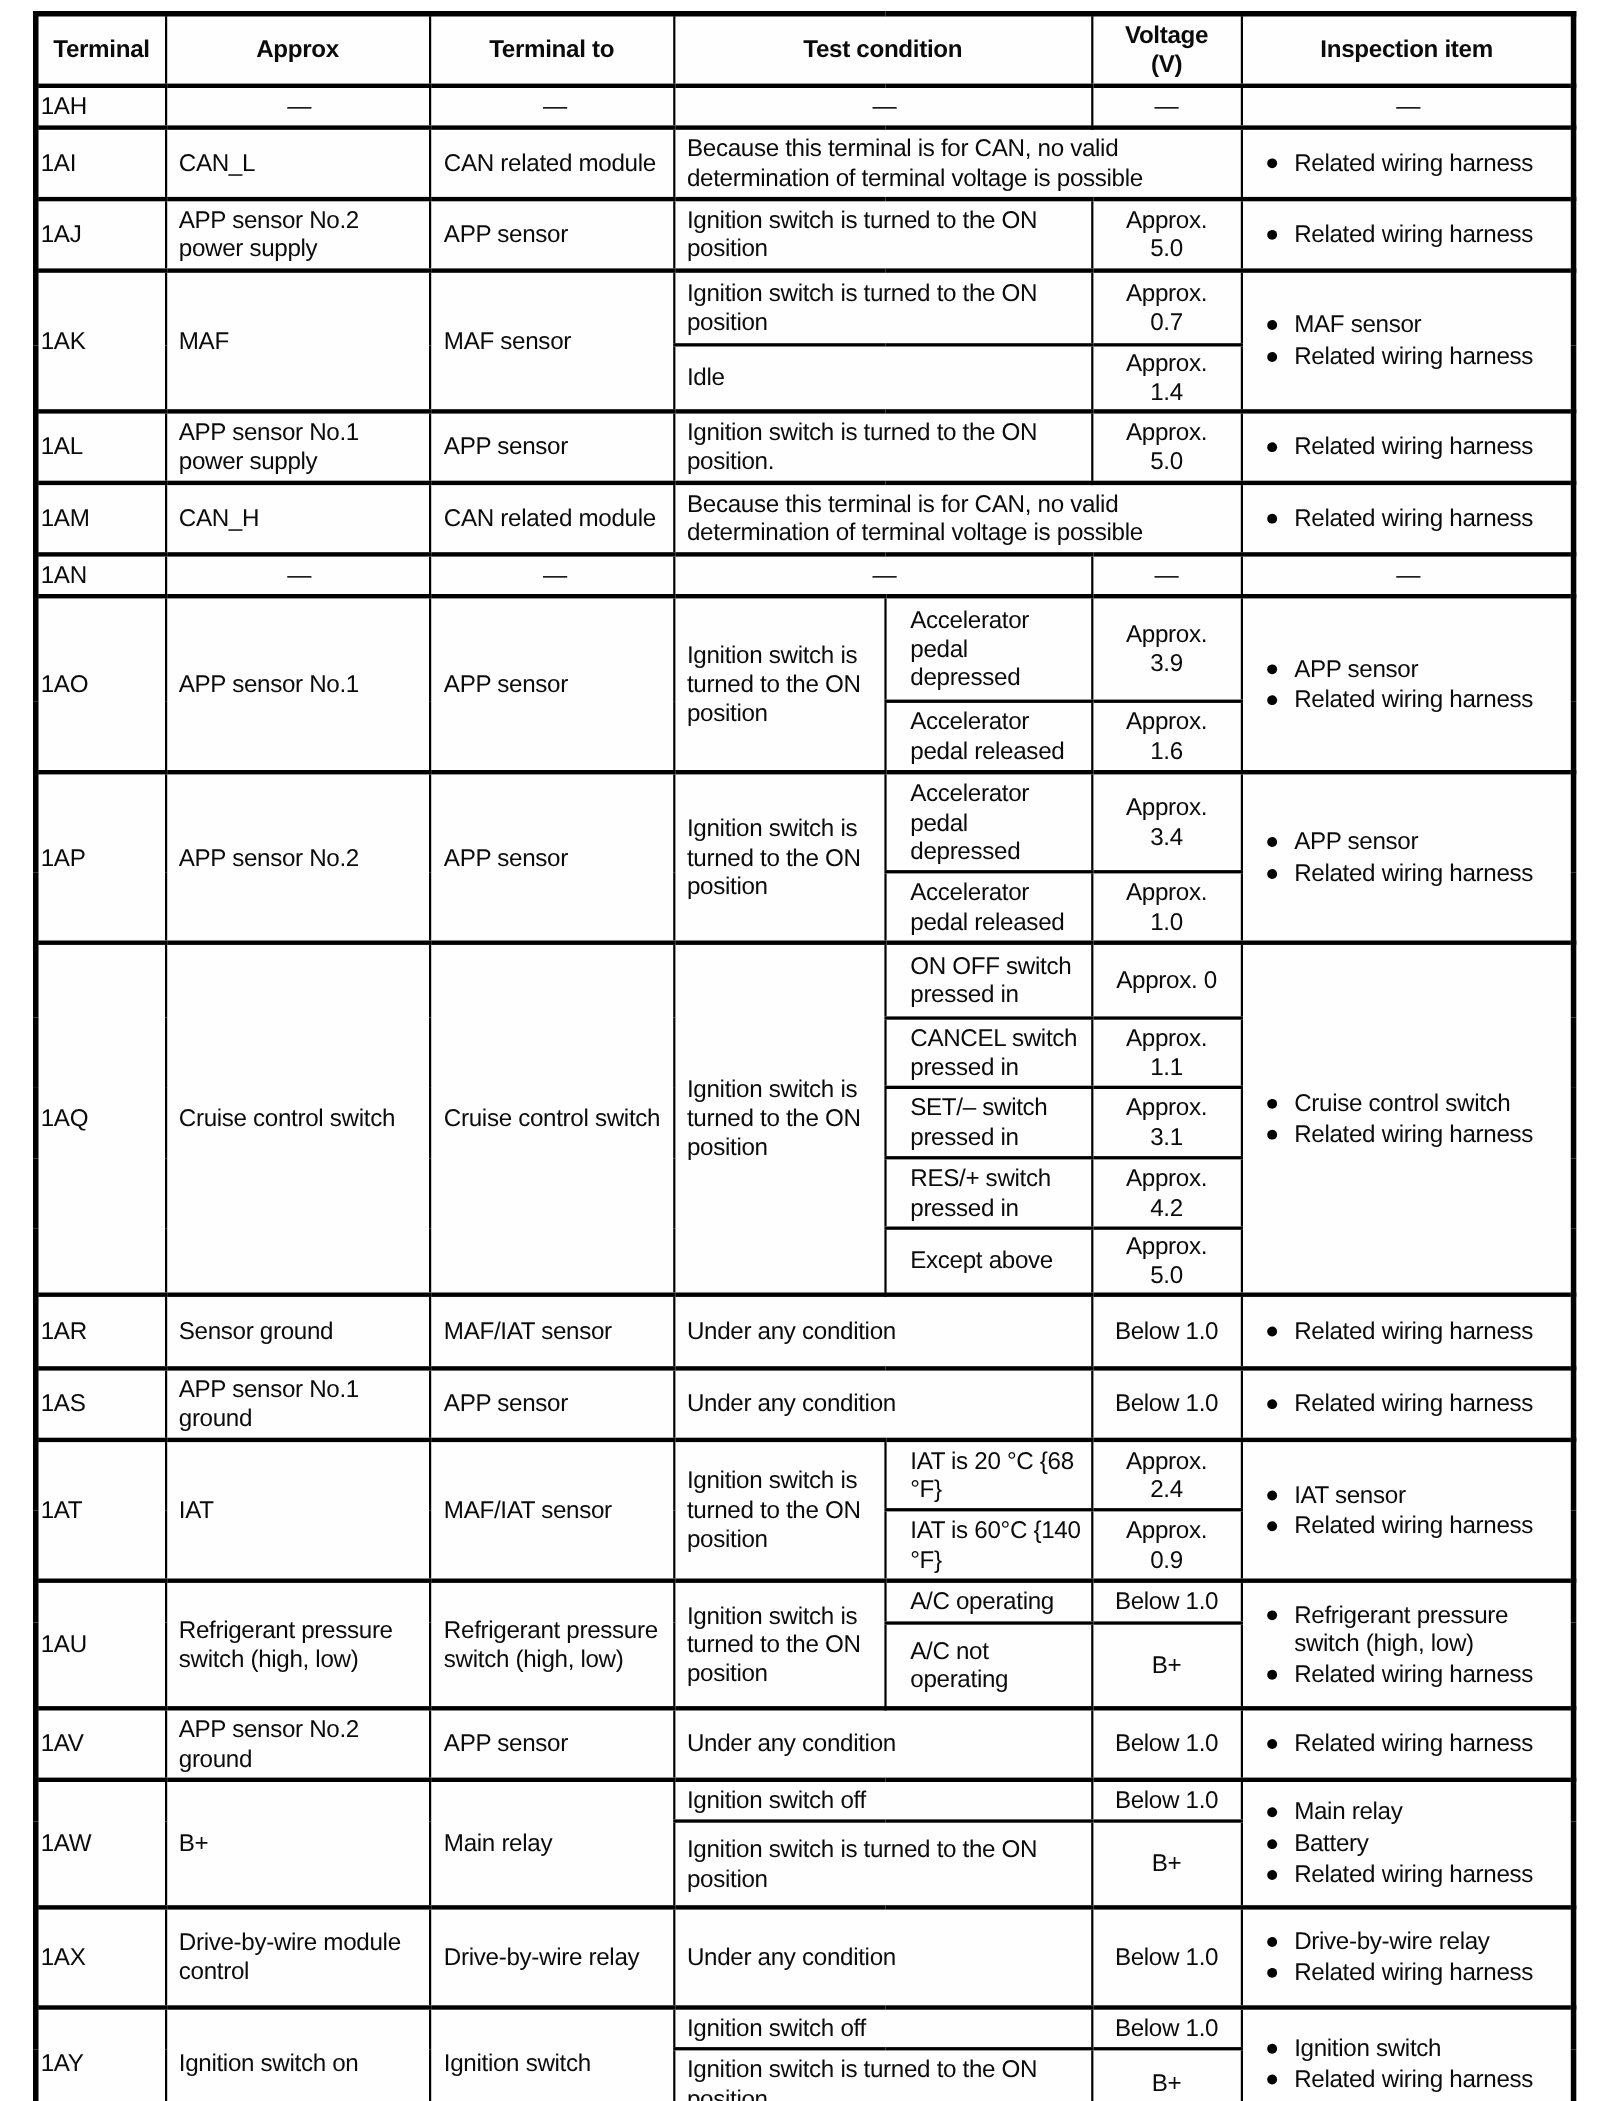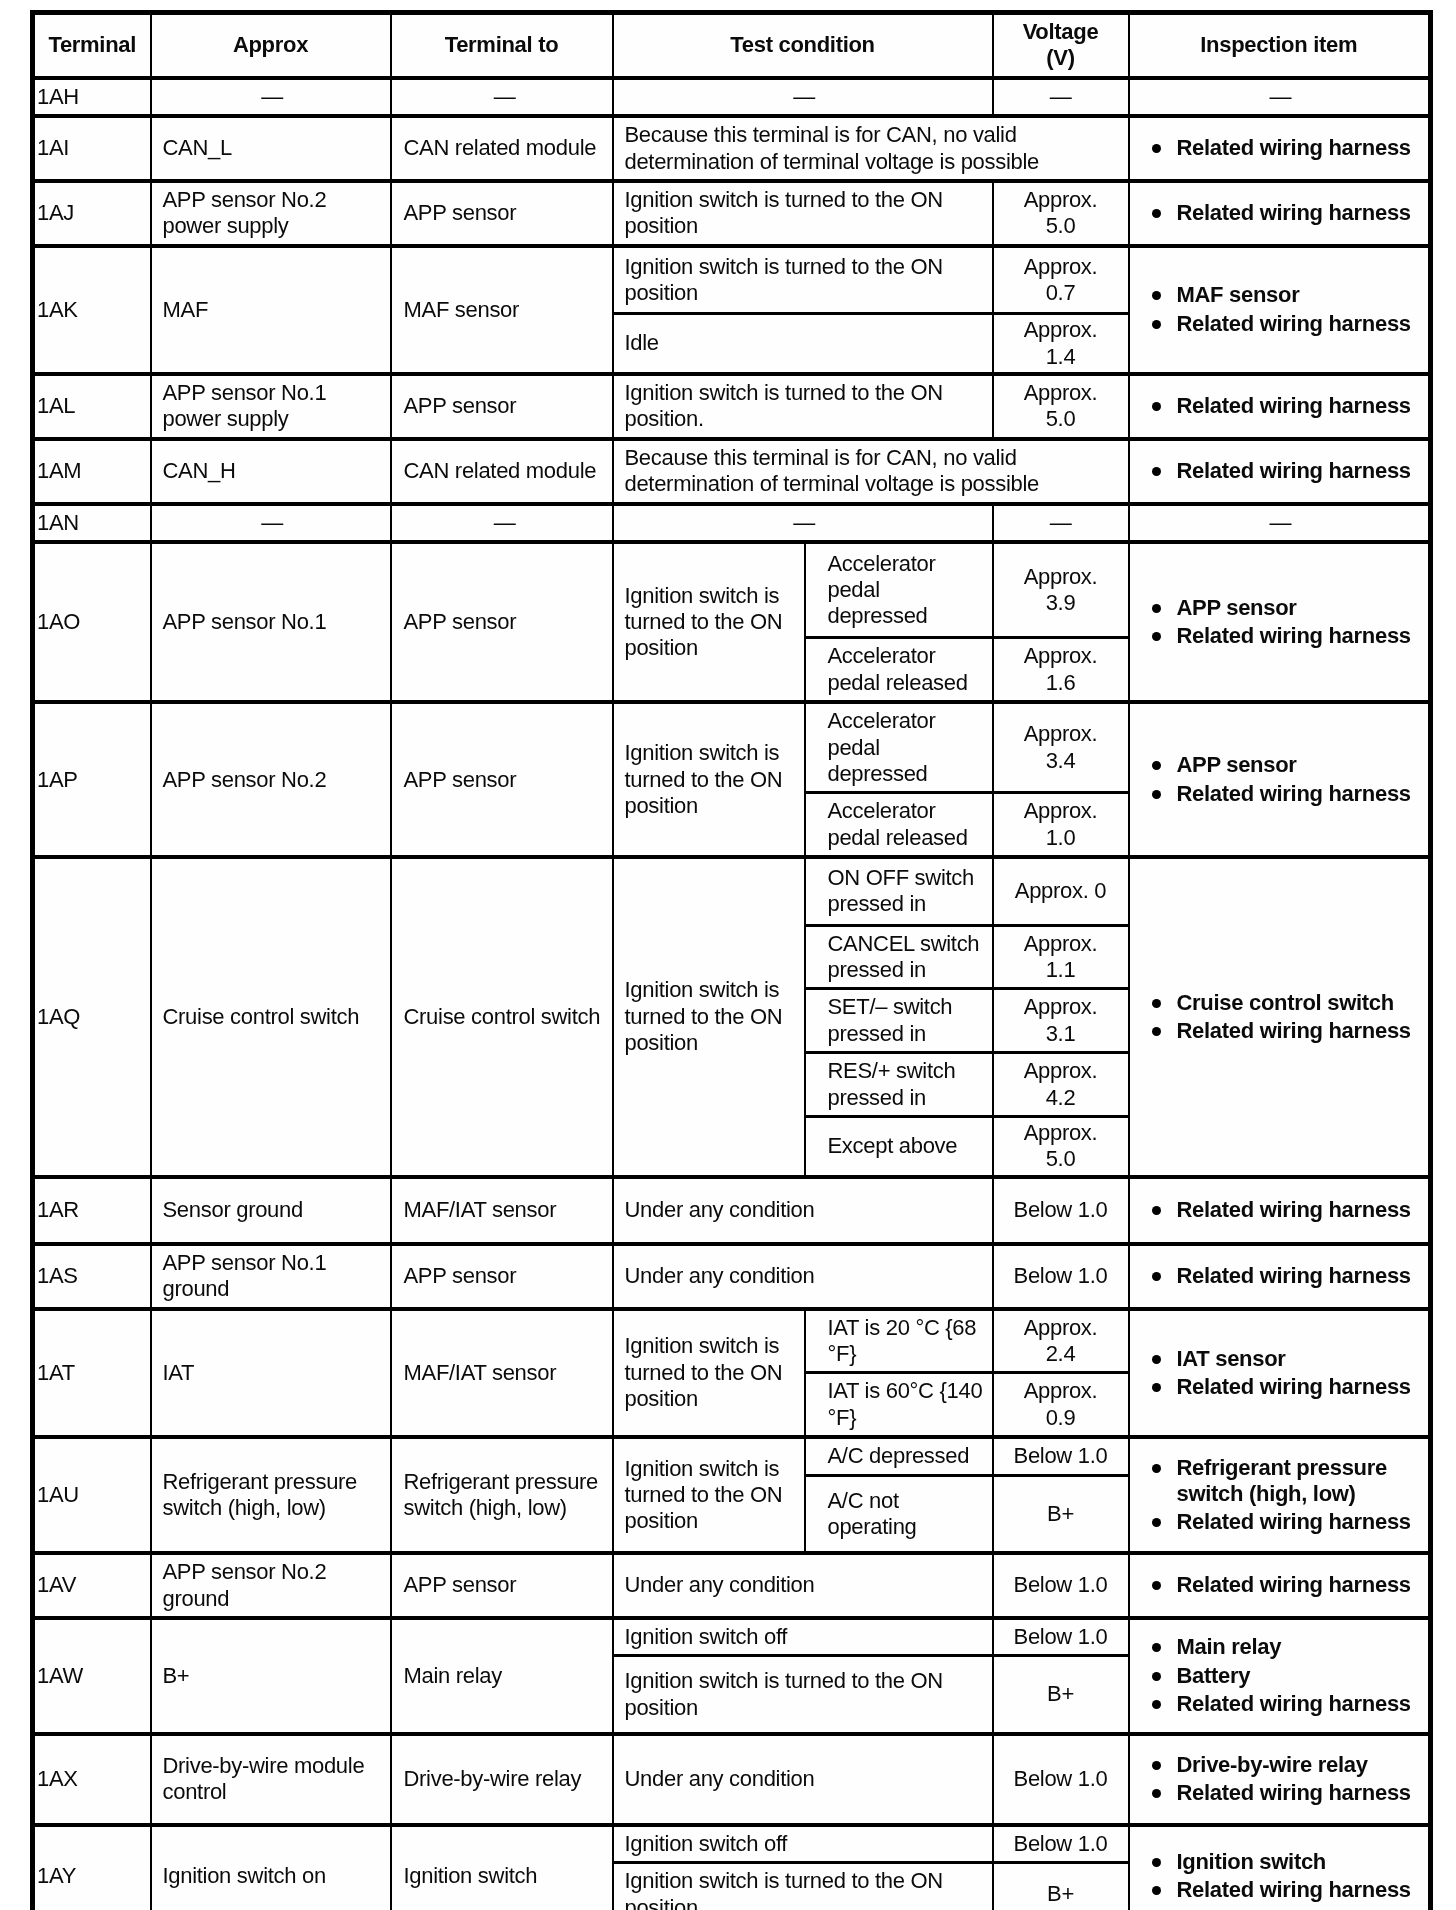--- a/index.html
+++ b/index.html
@@ -35,21 +35,21 @@
     white-space: pre-line;
     border-bottom-width: 4px;
     padding: 4px 2px;
   }
   tr.grp > td { border-top-width: 4px; }
   td.term { text-align: left; padding: 2px; }
   td.v { text-align: center; white-space: pre-line; padding: 2px; }
   td.dash { text-align: center; }
   td.cond { padding-left: 22px; margin-left: 31px; }
   td.conn { padding-left: 12px; padding-right: 6px; }
-  td.insp { padding: 3px 12px 3px 12px; font-weight: bold; }
+  td.insp { padding: 3px 12px 3px 12px; }
   .bul { display: flex; gap: 16px; padding: 1px 0 1px 10px; align-items: flex-start; }
   .dot { width: 9px; height: 9px; background: #000; border-radius: 50%; flex: none; margin-top: 9px; }
 </style>
 </head>
 <body>
 
 <div class="page">
 <table class="tv">
   <colgroup>
     <col style="width:118px">
@@ -310,21 +310,21 @@
     <td class="cond">IAT is 60°C {140 °F}</td>
     <td class="v">Approx.
 0.9</td>
   </tr>
 
   <tr class="grp" style="height:38px">
     <td class="term" rowspan="2">1AU</td>
     <td rowspan="2">Refrigerant pressure switch (high, low)</td>
     <td class="conn" rowspan="2">Refrigerant pressure switch (high, low)</td>
     <td rowspan="2">Ignition switch is turned to the ON position</td>
-    <td class="cond">A/C depressed</td>
+    <td class="cond">A/C operating</td>
     <td class="v">Below 1.0</td>
     <td class="insp" rowspan="2">
       <div class="bul">
               <span class="dot"></span>
               <span>Refrigerant pressure switch (high, low)</span>
             </div>
       <div class="bul">
               <span class="dot"></span>
               <span>Related wiring harness</span>
             </div>

